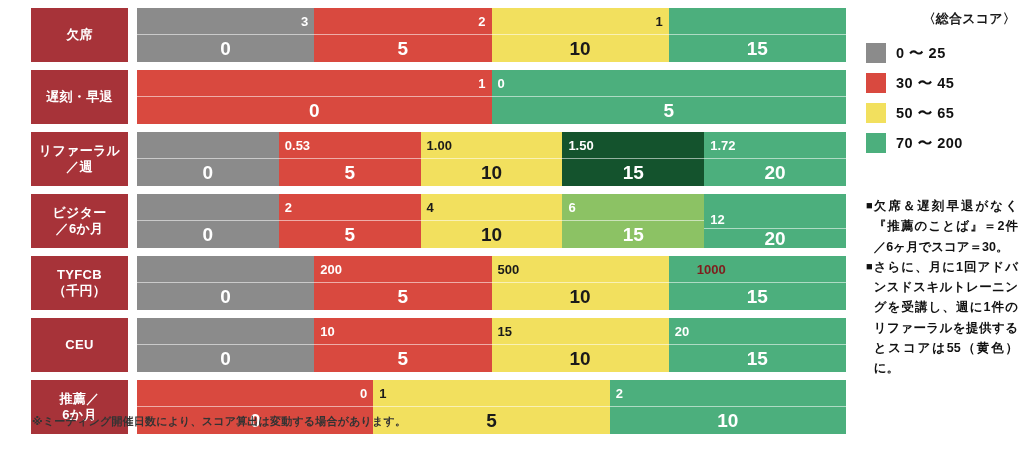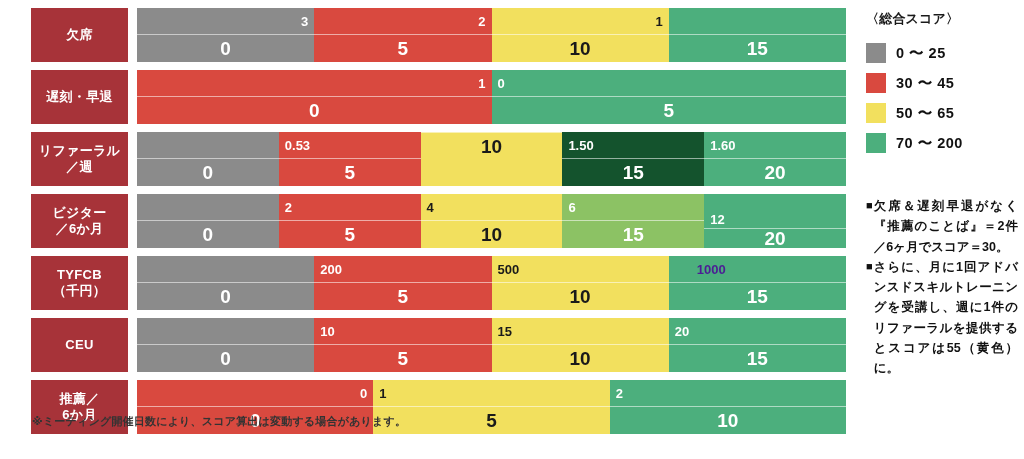--- a/index.html
+++ b/index.html
@@ -103,20 +103,21 @@
     letter-spacing: 0.2px;
     white-space: nowrap;
   }
 
   
   #legend-panel {
     position: absolute;
     left: 866px;
     top: 10px;
     width: 150px;
+    text-align: right;
   }
   #legend-title {
     font-size: 13px;
     font-weight: 700;
     color: #1a1a1a;
     margin-bottom: 10px;
     letter-spacing: 0.2px;
   }
   .legend-item {
     display: flex;
@@ -222,30 +223,31 @@
             <div class="seg-top top-left" style="color: rgb(255, 255, 255);"></div>
             <div class="seg-div"></div>
             <div class="seg-bot" style="color: rgb(255, 255, 255);">0</div>
           </div>
           <div class="seg" style="background: rgb(217, 73, 63);">
             <div class="seg-top top-left" style="color: rgb(255, 255, 255);">0.53</div>
             <div class="seg-div"></div>
             <div class="seg-bot" style="color: rgb(255, 255, 255);">5</div>
           </div>
           <div class="seg" style="background: rgb(242, 224, 94);">
+            <div class="seg-top top-left" style="color: rgb(26, 26, 26);">1.00</div>
             <div class="seg-div"></div>
             <div class="seg-bot" style="color: rgb(26, 26, 26);">10</div>
           </div>
           <div class="seg" style="background: #14532d;">
             <div class="seg-top top-left" style="color: rgb(255, 255, 255);">1.50</div>
             <div class="seg-div"></div>
             <div class="seg-bot" style="color: rgb(255, 255, 255);">15</div>
           </div>
           <div class="seg" style="background: rgb(76, 175, 125);">
-            <div class="seg-top top-left" style="color: rgb(255, 255, 255);">1.60</div>
+            <div class="seg-top top-left" style="color: rgb(255, 255, 255);">1.72</div>
             <div class="seg-div"></div>
             <div class="seg-bot" style="color: rgb(255, 255, 255);">20</div>
           </div>
         </div>
       </div>
       <div class="chart-row">
         <div class="row-label">
           <span class="lbl-line">ビジター</span>
           <span class="lbl-line">／6か月</span>
         </div>
@@ -292,21 +294,21 @@
             <div class="seg-top top-left" style="color: rgb(255, 255, 255);">200</div>
             <div class="seg-div"></div>
             <div class="seg-bot" style="color: rgb(255, 255, 255);">5</div>
           </div>
           <div class="seg" style="background: rgb(242, 224, 94);">
             <div class="seg-top top-left" style="color: rgb(26, 26, 26);">500</div>
             <div class="seg-div"></div>
             <div class="seg-bot" style="color: rgb(26, 26, 26);">10</div>
           </div>
           <div class="seg" style="background: rgb(76, 175, 125);">
-            <div class="seg-top top-left" style="color: #4c1d95; padding-left: 28px;">1000</div>
+            <div class="seg-top top-left" style="color: #7f1d1d; padding-left: 28px;">1000</div>
             <div class="seg-div"></div>
             <div class="seg-bot" style="color: rgb(255, 255, 255);">15</div>
           </div>
         </div>
       </div>
       <div class="chart-row">
         <div class="row-label">
           <span class="lbl-line">CEU</span>
         </div>
         <div class="row-bars">

